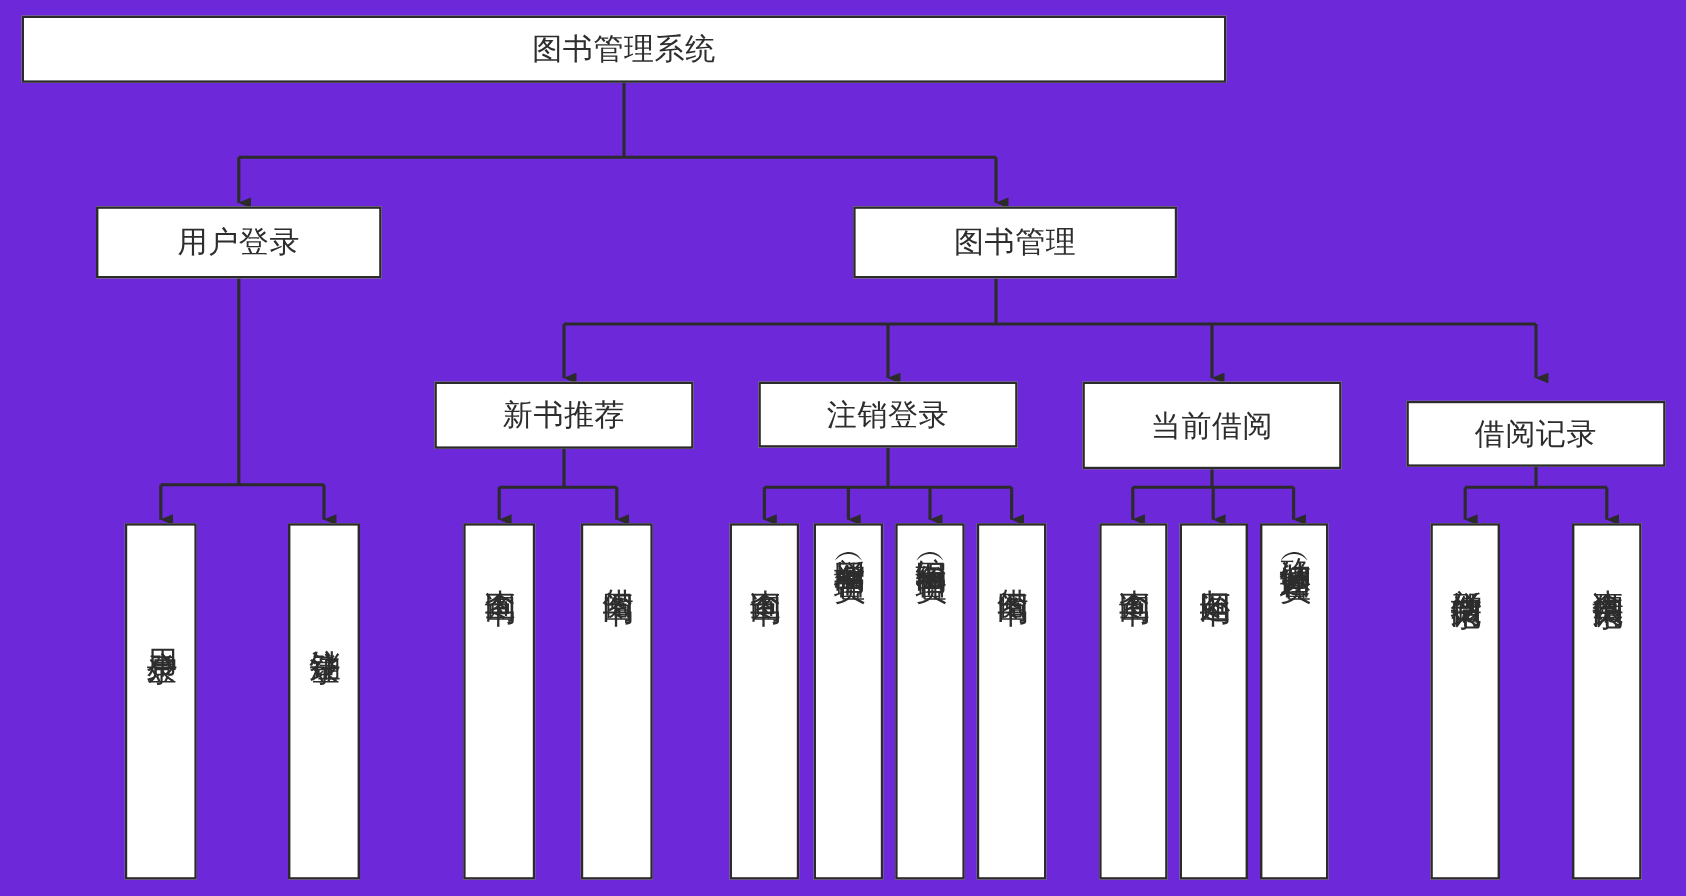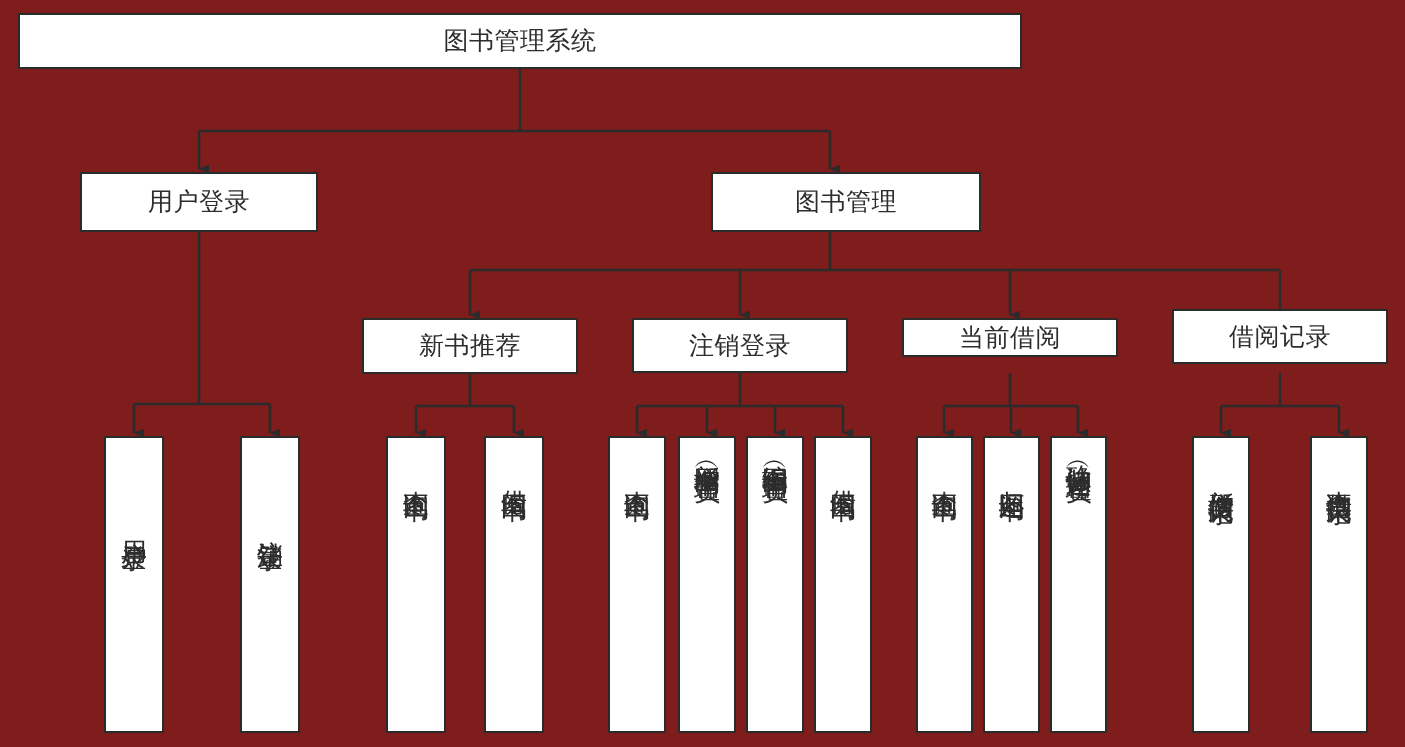--- a/index.html
+++ b/index.html
@@ -7,21 +7,21 @@
     padding: 0;
     background: #ffffff;
   }
   body {
     font-family: "DejaVu Sans", "Liberation Sans", sans-serif;
   }
   #canvas {
     position: relative;
     width: 1405px;
     height: 747px;
-    background: #7f1d1d;
+    background: #6d28d9;
     overflow: hidden;
   }
   svg.wires {
     position: absolute;
     left: 0;
     top: 0;
     width: 1405px;
     height: 747px;
     pointer-events: none;
   }
@@ -150,24 +150,24 @@
   <div class="node h" style="left:711px; top:172px; width:270px; height:60px;">
     <span class="label">图书管理</span>
   </div>
 
   <div class="node h" style="left:362px; top:318px; width:216px; height:56px;">
     <span class="label">新书推荐</span>
   </div>
   <div class="node h" style="left:632px; top:318px; width:216px; height:55px;">
     <span class="label">注销登录</span>
   </div>
-  <div class="node h" style="left:902px; top:318px; width:216px; height:39px;">
+  <div class="node h" style="left:902px; top:318px; width:216px; height:73px;">
     <span class="label">当前借阅</span>
   </div>
-  <div class="node h" style="left:1172px; top:309px; width:216px; height:55px;">
+  <div class="node h" style="left:1172px; top:334px; width:216px; height:55px;">
     <span class="label">借阅记录</span>
   </div>
 
   <div class="node v mid" style="left:104px; top:436px; width:60px; height:297px;">
     <span class="label">用户登录</span>
   </div>
   <div class="node v mid" style="left:240px; top:436px; width:60px; height:297px;">
     <span class="label">注销登录</span>
   </div>
 

